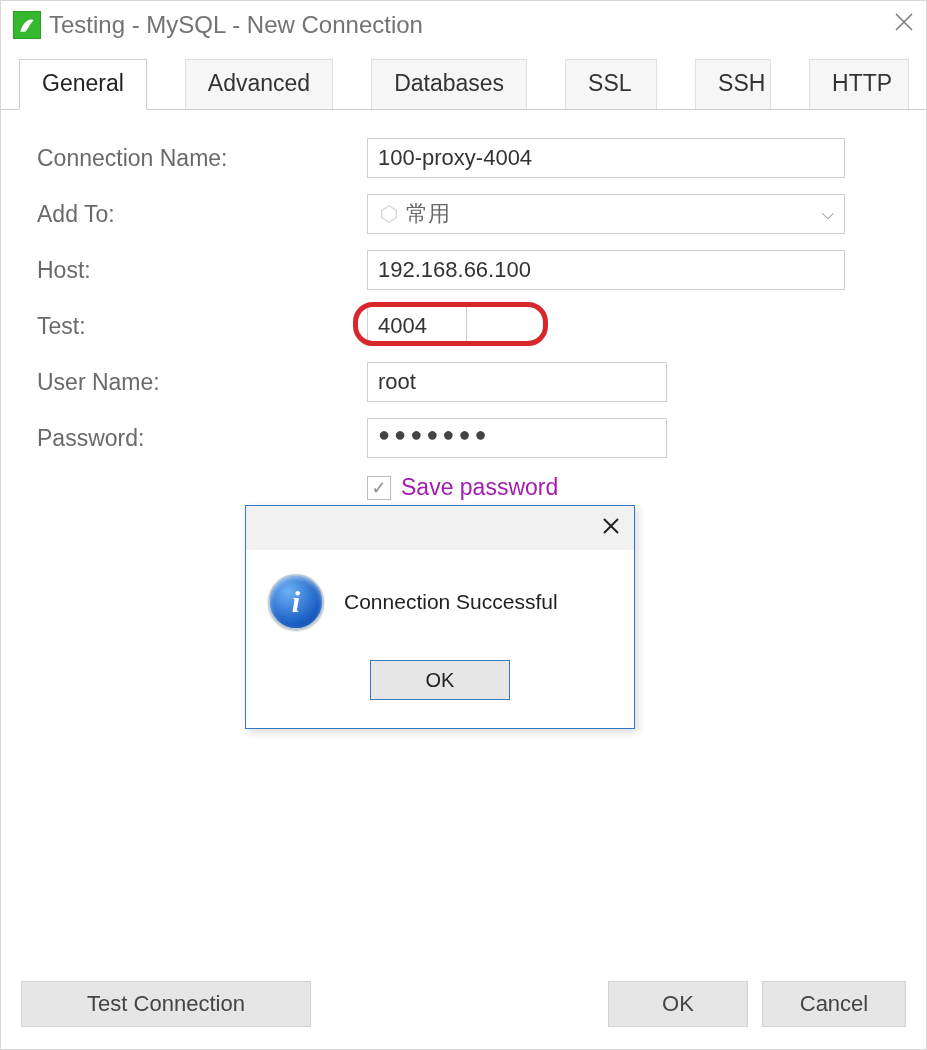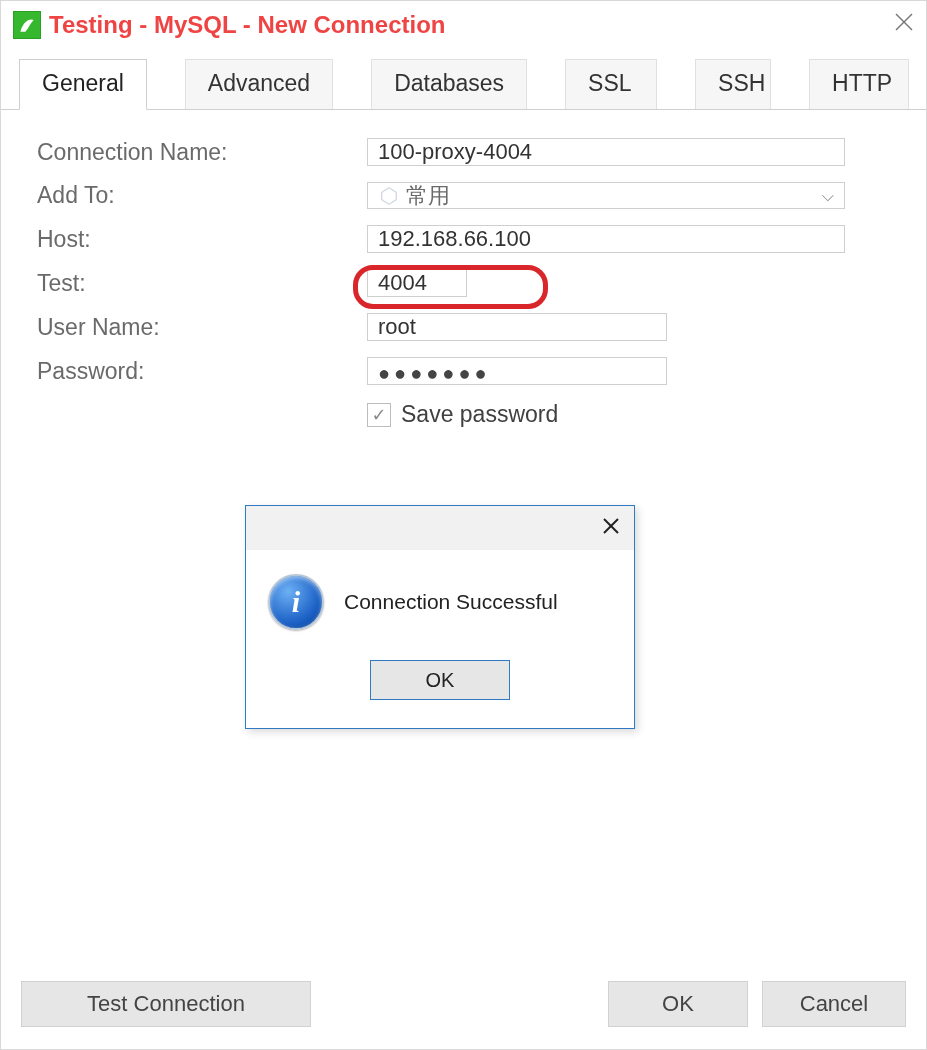--- a/index.html
+++ b/index.html
@@ -1,40 +1,40 @@
 <!DOCTYPE html>
 <html><head>
 <meta charset="utf-8">
 <style>
   * { box-sizing: border-box; font-family: "Segoe UI", "Microsoft YaHei", Arial, sans-serif; }
   body { margin: 0; background: #ffffff; width: 927px; height: 1050px; position: relative; border: 1px solid #d8d8d8; }
   .titlebar { display: flex; align-items: center; height: 48px; padding: 0 12px; }
   .app-icon { width: 28px; height: 28px; background: #35b72e; display: flex; align-items: center; justify-content: center; border: 1px solid #2aa025; margin-right: 8px; }
   .app-icon svg { width: 20px; height: 20px; }
-  .title-text { font-size: 24px; color: #ef4444; font-weight: 700; flex: 1; }
+  .title-text { font-size: 24px; color: #737373; font-weight: 400; flex: 1; }
   .close-x { width: 40px; text-align: right; font-size: 22px; color: #777; cursor: default; }
   .tabs { display: flex; border-bottom: 1px solid #cfcfcf; padding-left: 18px; margin-top: 10px; gap: 38px; }
   .tab { padding: 10px 22px 12px 22px; font-size: 23px; color: #333; border: 1px solid transparent; border-bottom: none; background: #f5f5f5; margin-right: 0; cursor: default; }
   .tab.inactive { background: #f6f6f6; border-color: #e0e0e0; color: #333; }
   .tab.active { background: #ffffff; border: 1px solid #cfcfcf; border-bottom: 1px solid #ffffff; margin-bottom: -1px; color: #222; }
   .form-area { padding: 28px 36px 20px 36px; position: relative; }
   .row { display: flex; align-items: center; margin-bottom: 16px; }
   .label { width: 330px; font-size: 23px; color: #6a6a6a; }
-  .input-text { height: 28px; border: 1px solid #cfcfcf; font-size: 22px; padding: 4px 10px; color: #333; background: #fff; }
+  .input-text { height: 40px; border: 1px solid #cfcfcf; font-size: 22px; padding: 4px 10px; color: #333; background: #fff; }
   .w-full { width: 478px; }
   .w-med { width: 300px; }
   .w-port { width: 100px; }
-  .select-wrap { width: 478px; height: 27px; border: 1px solid #cfcfcf; display: flex; align-items: center; padding: 0 10px; position: relative; background: #fff; }
+  .select-wrap { width: 478px; height: 40px; border: 1px solid #cfcfcf; display: flex; align-items: center; padding: 0 10px; position: relative; background: #fff; }
   .select-icon { width: 22px; height: 22px; margin-right: 6px; opacity: .6; }
   .select-text { font-size: 22px; color: #6a6a6a; flex: 1; }
   .select-caret { font-size: 16px; color: #8a8a8a; }
   .port-highlight { position: absolute; border: 5px solid #d8262a; border-radius: 20px; width: 195px; height: 44px; pointer-events: none; }
   .checkbox-row { display: flex; align-items: center; margin-left: 330px; margin-top: 4px; }
   .checkbox { width: 24px; height: 24px; border: 1px solid #bdbdbd; display: flex; align-items: center; justify-content: center; margin-right: 10px; color: #8a8a8a; font-size: 18px; }
-  .checkbox-label { font-size: 23px; color: #404040; }
+  .checkbox-label { font-size: 23px; color: #a21caf; }
   .password-dots { letter-spacing: 4px; font-size: 20px; color: #444; padding-top: 4px; }
   .footer { position: absolute; left: 0; right: 0; bottom: 0; display: flex; align-items: flex-start; padding: 16px 20px 22px 20px; }
   .btn { height: 46px; background: #e6e6e6; border: 1px solid #d2d2d2; font-size: 22px; color: #444; display: flex; align-items: center; justify-content: center; cursor: default; }
   .btn-test { width: 290px; }
   .spacer { flex: 1; }
   .btn-ok { width: 140px; margin-right: 14px; }
   .btn-cancel { width: 144px; }
   
   .modal { position: absolute; left: 244px; top: 504px; width: 390px; background: #ffffff; border: 1px solid #2f7ac3; box-shadow: 3px 3px 8px rgba(0,0,0,.15); }
   .modal-top { height: 44px; background: #f1f1f1; display: flex; align-items: center; justify-content: flex-end; padding-right: 14px; }

